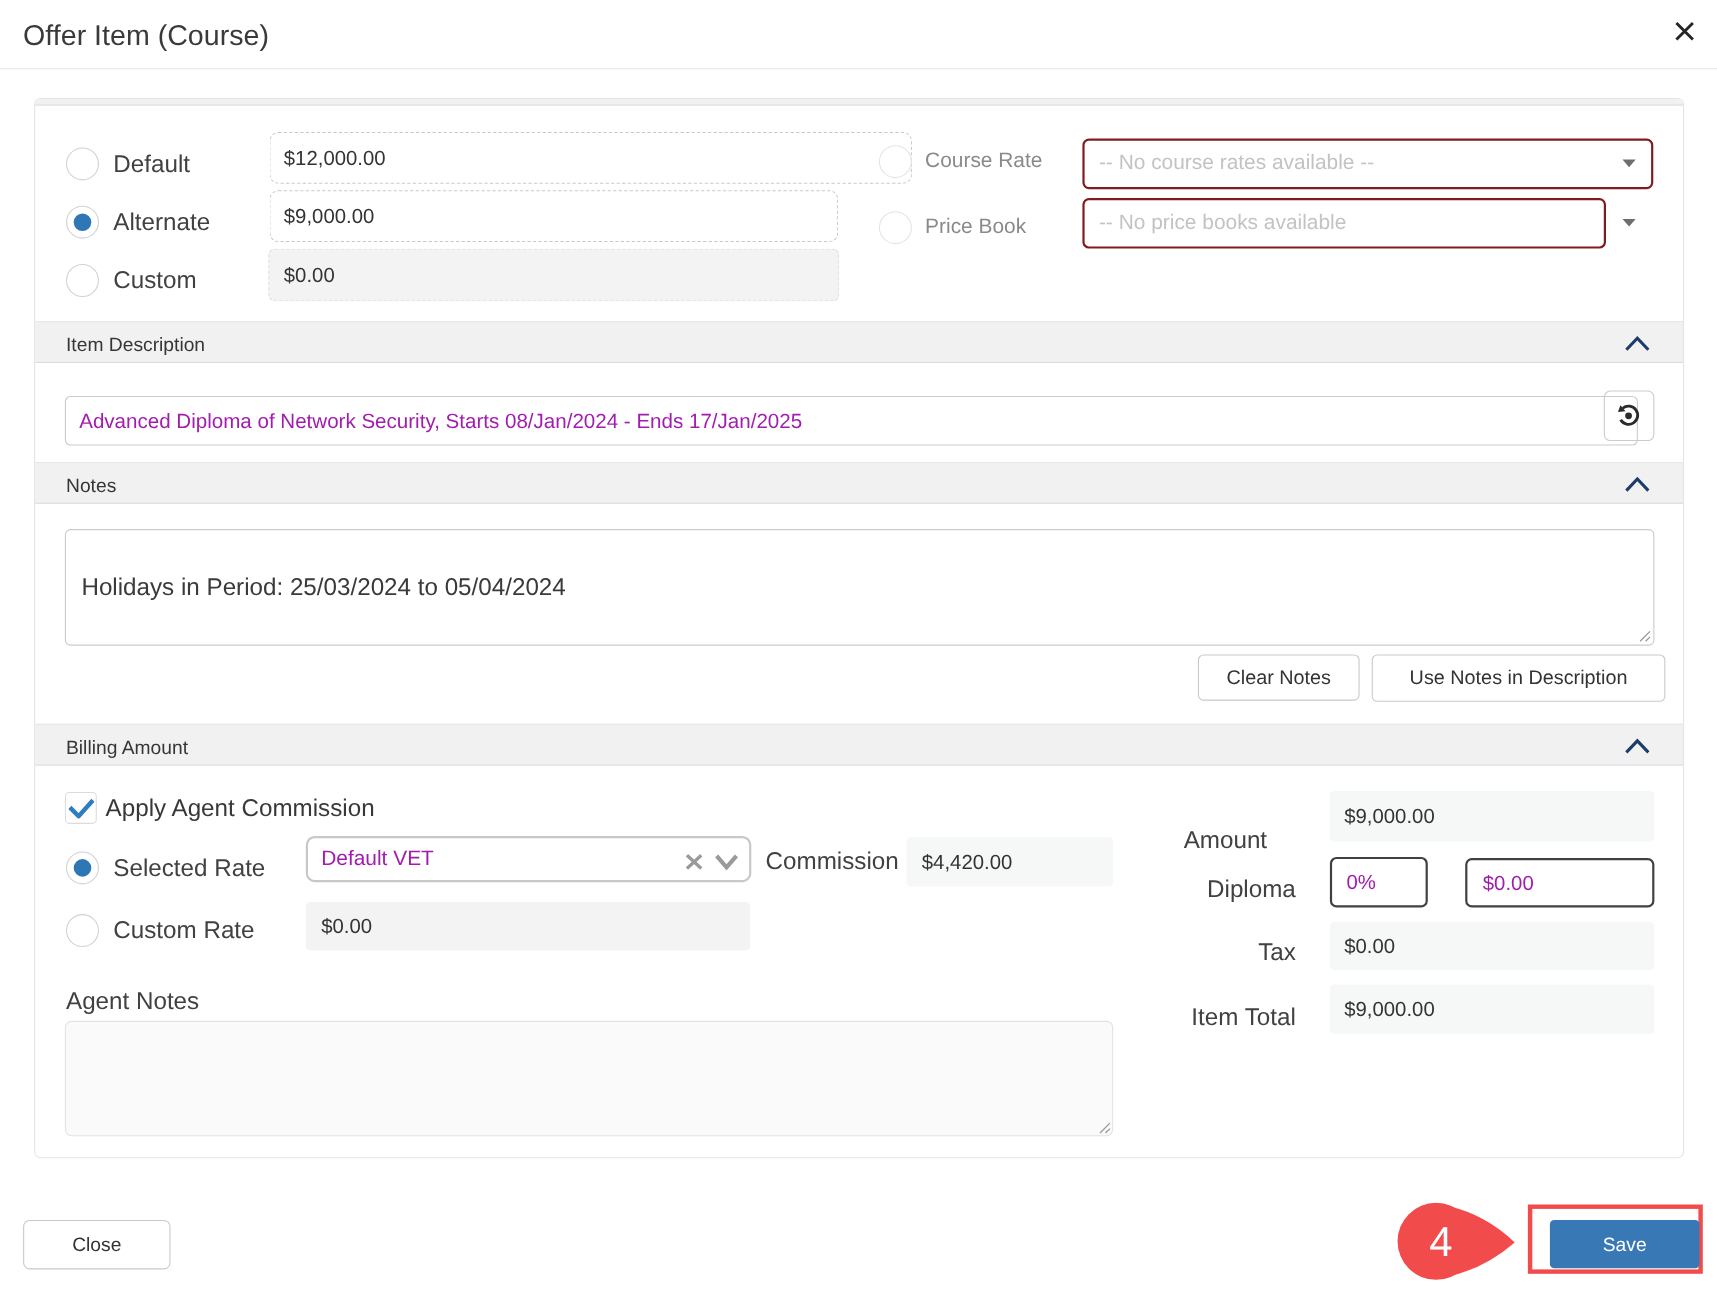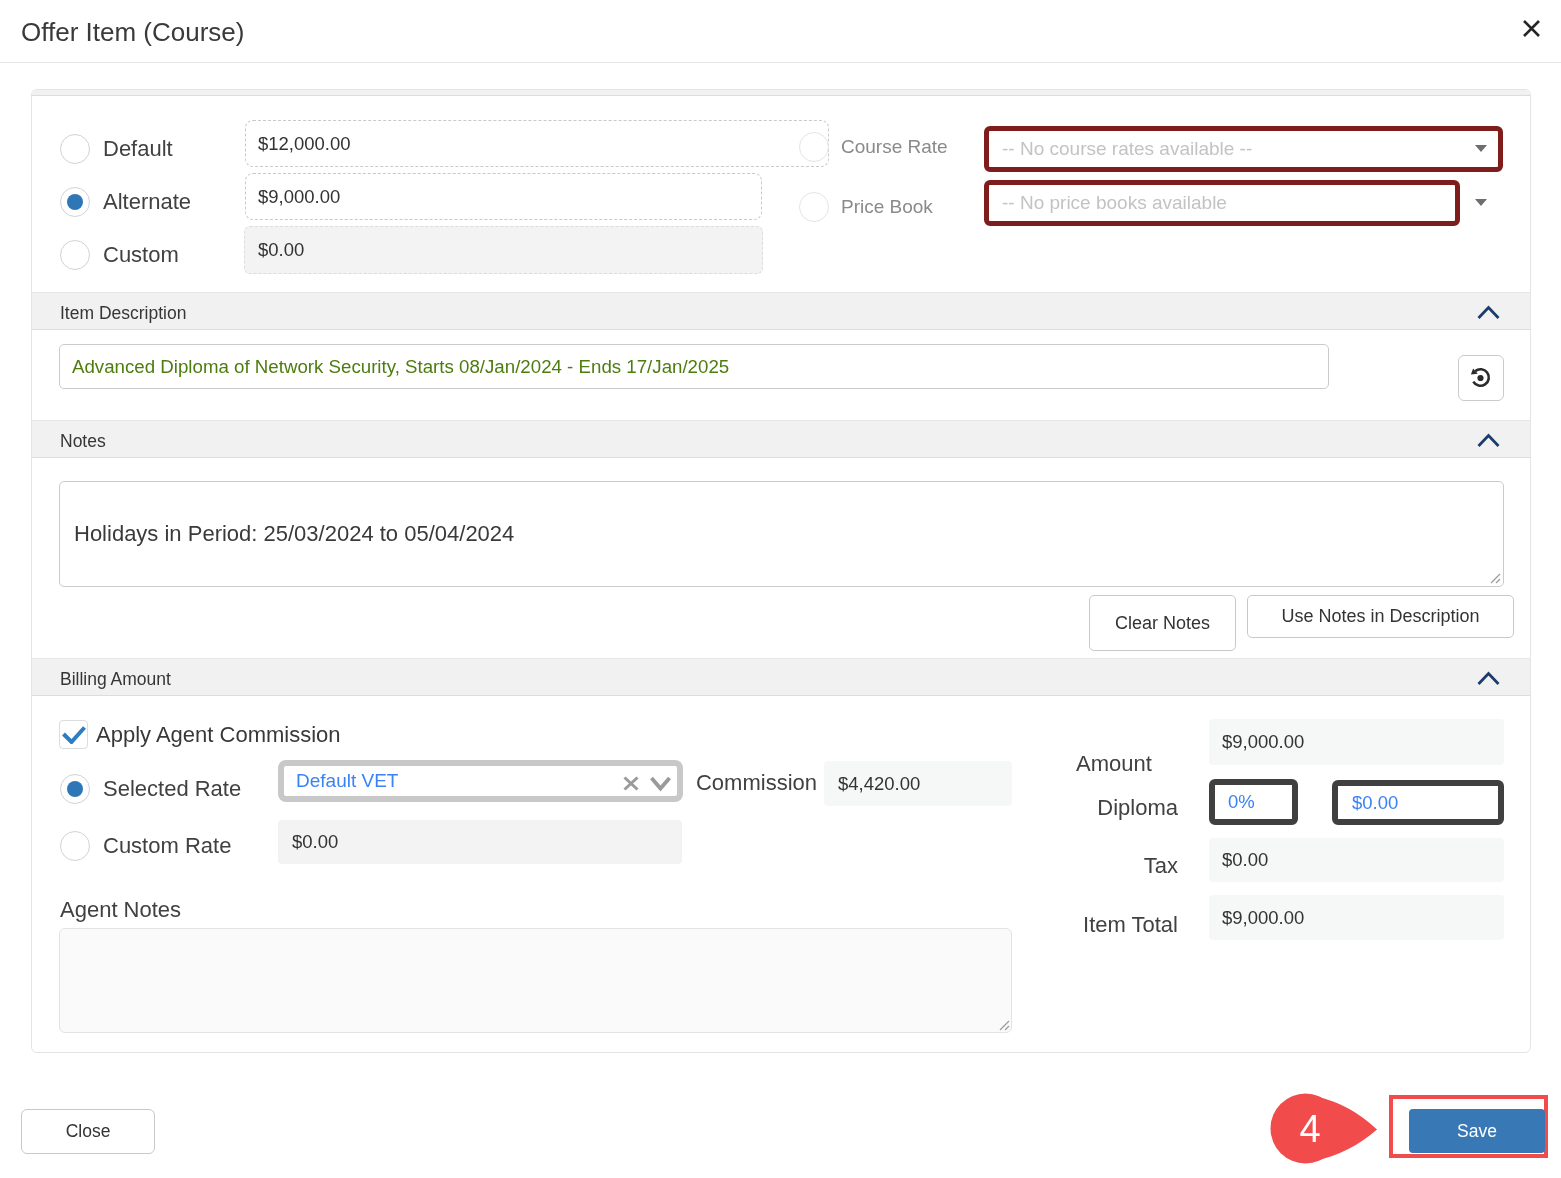--- a/index.html
+++ b/index.html
@@ -7,22 +7,22 @@
 body{position:relative}
 .abs{position:absolute}
 .lbl{position:absolute;color:#414141;font-size:22px;line-height:22px;white-space:nowrap}
 .glbl{position:absolute;color:#8a8a8a;font-size:19px;line-height:22px;white-space:nowrap}
 .radio{position:absolute;width:30px;height:30px;border:1px solid #d2d2d2;border-radius:50%;background:#fff}
 .radio.dis{border-color:#e4e4e4}
 .radio.on::after{content:"";position:absolute;left:6px;top:6px;width:16px;height:16px;border-radius:50%;background:#2e76b6}
 .dashin{position:absolute;border:1px dashed #c9c9c9;border-radius:8px;background:#fff;font-size:18.5px;color:#333;display:flex;align-items:center;padding-left:12px}
 .grayin{position:absolute;background:#f3f3f4;border-radius:6px;font-size:18.5px;color:#333;display:flex;align-items:center;padding-left:13px;border:1px dashed #dcdcdc}
 .gray2{position:absolute;background:#f6f7f7;border-radius:4px;font-size:18.5px;color:#333;display:flex;align-items:center;padding-left:13px}
-.whitein{position:absolute;background:#fff;border:6px solid #404040;border-radius:6px;font-size:18.5px;color:#3b82f6;display:flex;align-items:center;padding-left:13px}
-.sel{position:absolute;border:5px solid #7f1d1d;border-radius:6px;background:#fff;font-size:19px;color:#c2c3c5;display:flex;align-items:center;padding-left:13px}
+.whitein{position:absolute;background:#fff;border:2px solid #404040;border-radius:6px;font-size:18.5px;color:#a21caf;display:flex;align-items:center;padding-left:13px}
+.sel{position:absolute;border:2px solid #7f1d1d;border-radius:6px;background:#fff;font-size:19px;color:#c2c3c5;display:flex;align-items:center;padding-left:13px}
 .caret{position:absolute;width:0;height:0;border-left:6px solid transparent;border-right:6px solid transparent;border-top:7px solid #6e6e6e}
 .secbar{position:absolute;left:32px;width:1498px;height:38px;background:#f1f1f2;border-top:1px solid #e5e7e9;border-bottom:1px solid #d9dee3}
 .seclbl{position:absolute;left:28px;top:10px;font-size:17.5px;color:#363636}
 .chev{position:absolute;right:30px;top:12px}
 .btn{position:absolute;background:#fff;border:1px solid #c9c9c9;border-radius:5px;color:#333;display:flex;align-items:center;justify-content:center;font-size:18px}
 </style>
 </head>
 <body>
 
 <div class="abs" style="left:21px;top:17px;font-size:26px;color:#3a3a3a">Offer Item (Course)</div>
@@ -55,40 +55,40 @@
 <div class="caret" style="left:1475px;top:145px"></div>
 <div class="sel" style="left:984px;top:180px;width:476px;height:46px">-- No price books available</div>
 <div class="caret" style="left:1475px;top:199px"></div>
 
 <div class="secbar" style="top:292px">
   <div class="seclbl">Item Description</div>
   <svg class="chev" width="23" height="15" viewBox="0 0 23 15">
       <polyline points="1.5,13 11.5,2.5 21.5,13" fill="none" stroke="#1c3c6c" stroke-width="2.8"></polyline>
     </svg>
 </div>
-<div class="abs" style="left:59px;top:344px;width:1270px;height:45px;border:1px solid #cbcbcb;border-radius:5px;font-size:18.7px;color:#4d7c0f;display:flex;align-items:center;padding-left:12px">Advanced Diploma of Network Security, Starts 08/Jan/2024 - Ends 17/Jan/2025</div>
+<div class="abs" style="left:59px;top:360px;width:1430px;height:45px;border:1px solid #cbcbcb;border-radius:5px;font-size:18.7px;color:#a21caf;display:flex;align-items:center;padding-left:12px">Advanced Diploma of Network Security, Starts 08/Jan/2024 - Ends 17/Jan/2025</div>
 <div class="abs" style="left:1458px;top:355px;width:46px;height:46px;border:1px solid #cbcbcb;border-radius:6px"></div>
 <svg class="abs" style="left:1469px;top:366px" width="24" height="24" viewBox="0 0 24 24">
   <circle cx="11.5" cy="12" r="3.1" fill="#2b2b2b"></circle>
   <path d="M4.31,15.65 A8.3,8.3 0 1 0 6.16,5.14" fill="none" stroke="#2b2b2b" stroke-width="2.6"></path>
   <polygon points="1.9,8.6 4.1,2.4 8.7,7.8" fill="#2b2b2b"></polygon>
 </svg>
 
 <div class="secbar" style="top:420px">
   <div class="seclbl">Notes</div>
   <svg class="chev" width="23" height="15" viewBox="0 0 23 15">
       <polyline points="1.5,13 11.5,2.5 21.5,13" fill="none" stroke="#1c3c6c" stroke-width="2.8"></polyline>
     </svg>
 </div>
 <div class="abs" style="left:59px;top:481px;width:1445px;height:106px;border:1px solid #cbcbcb;border-radius:5px"></div>
 <div class="abs" style="left:74px;top:521px;font-size:22px;color:#3a3a3a">Holidays in Period: 25/03/2024 to 05/04/2024</div>
 <svg class="abs" style="left:1489px;top:572px" width="12" height="12" viewBox="0 0 12 12">
     <path d="M11 2 L2 11 M11 7 L7 11" stroke="#9a9a9a" stroke-width="1.2" fill="none"></path>
   </svg>
-<div class="btn" style="left:1089px;top:595px;width:147px;height:56px">Clear Notes</div>
+<div class="btn" style="left:1089px;top:595px;width:147px;height:42px">Clear Notes</div>
 <div class="btn" style="left:1247px;top:595px;width:267px;height:43px">Use Notes in Description</div>
 
 <div class="secbar" style="top:658px">
   <div class="seclbl">Billing Amount</div>
   <svg class="chev" width="23" height="15" viewBox="0 0 23 15">
       <polyline points="1.5,13 11.5,2.5 21.5,13" fill="none" stroke="#1c3c6c" stroke-width="2.8"></polyline>
     </svg>
 </div>
 
 <div class="abs" style="left:59px;top:720px;width:29px;height:29px;border:1px solid #dcdcdc;border-radius:4px;background:#fff"></div>

